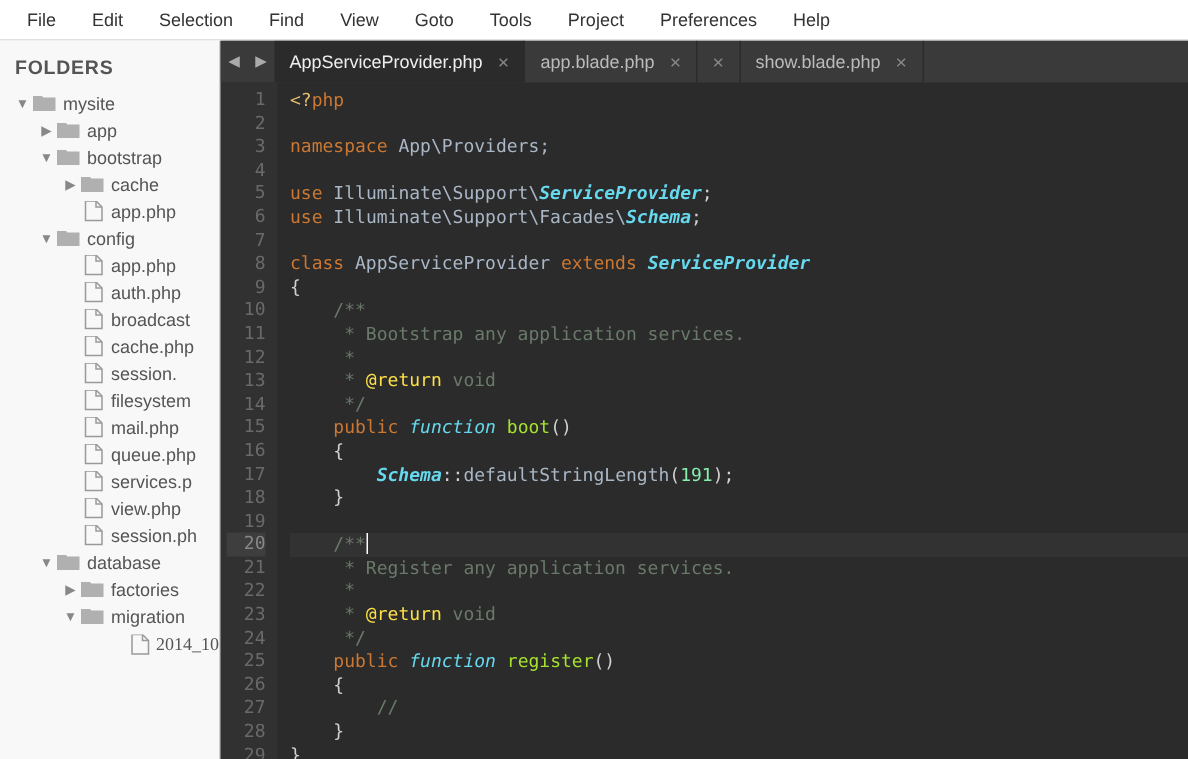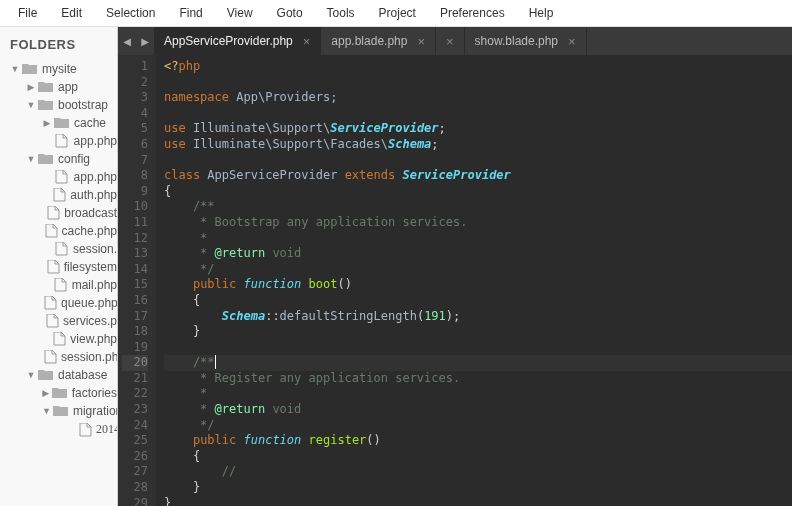--- a/index.html
+++ b/index.html
@@ -1,20 +1,20 @@
 <!DOCTYPE html>
 <html><head>
 <meta charset="utf-8">
 <style>
 * { margin: 0; padding: 0; box-sizing: border-box; }
 body { font-family: Arial, sans-serif; font-size: 12px; background: #fff; width: 792px; height: 506px; overflow: hidden; display: flex; flex-direction: column; }
 .menubar { display: flex; background: #fff; padding: 4px 8px; border-bottom: 1px solid #e0e0e0; gap: 4px; }
 .menubar span { padding: 2px 10px; cursor: pointer; color: #333; }
 .main { display: flex; flex: 1; overflow: hidden; }
-.sidebar { width: 118px; background: #f8f8f8; border-right: 1px solid #d0d0d0; overflow-y: auto; padding: 6px 0; }
+.sidebar { width: 147px; background: #f8f8f8; border-right: 1px solid #d0d0d0; overflow-y: auto; padding: 6px 0; }
 .folders-title { font-weight: bold; color: #555; padding: 4px 10px 8px; letter-spacing: 0.5px; font-size: 13px; }
 .tree-item { display: flex; align-items: center; padding: 2px 0; color: #555; cursor: pointer; white-space: nowrap; }
 .arrow { width: 10px; text-align: center; color: #888; font-size: 9px; margin-right: 2px; }
 .folder-icon, .file-icon { width: 16px; height: 13px; margin-right: 4px; display: inline-flex; align-items: center; justify-content: center; }
 .folder-icon svg, .file-icon svg { display: block; }
 .ind-1 { padding-left: 10px; } .ind-2 { padding-left: 26px; } .ind-3 { padding-left: 42px; } .ind-4 { padding-left: 77px; font-family: Liberation Serif, serif; }
 .editor { flex: 1; background: #2b2b2b; display: flex; flex-direction: column; overflow: hidden; }
 .tabbar { display: flex; background: #3a3a3a; height: 28px; align-items: stretch; }
 .tab-nav { width: 18px; display: flex; align-items: center; justify-content: center; color: #aaa; font-size: 10px; cursor: pointer; }
 .tab { display: flex; align-items: center; padding: 0 10px; color: #bbb; font-size: 12px; cursor: pointer; gap: 10px; border-right: 1px solid #2b2b2b; text-align: right; }
@@ -25,21 +25,21 @@
 .gutter div { height: 15.6px; }
 .gutter .hl { background: #3e3e3e; color: #888; }
 .code { flex: 1; padding: 4px 0 4px 8px; color: #d0d0d0; white-space: pre; overflow: auto; position: relative; }
 .code .line { height: 15.6px; }
 .code .hl { background: #323232; }
 .tk-tag { color: #e8bf6a; }
 .tk-kw { color: #cc7832; }
 .tk-ns { color: #a9b7c6; }
 .tk-cls { color: #66d9ef; font-style: italic; font-weight: bold; }
 .tk-cmt { color: #6a7a6a; }
-.tk-ann { color: #86efac; }
+.tk-ann { color: #fde047; }
 .tk-fn { color: #a6e22e; }
 .tk-fni { color: #66d9ef; font-style: italic; }
 .tk-num { color: #86efac; }
 .tk-pun { color: #d0d0d0; }
 .cursor { display: inline-block; width: 1px; height: 14px; background: #fff; vertical-align: text-bottom; }
 </style>
 </head>
 <body>
 
 <div class="menubar">

